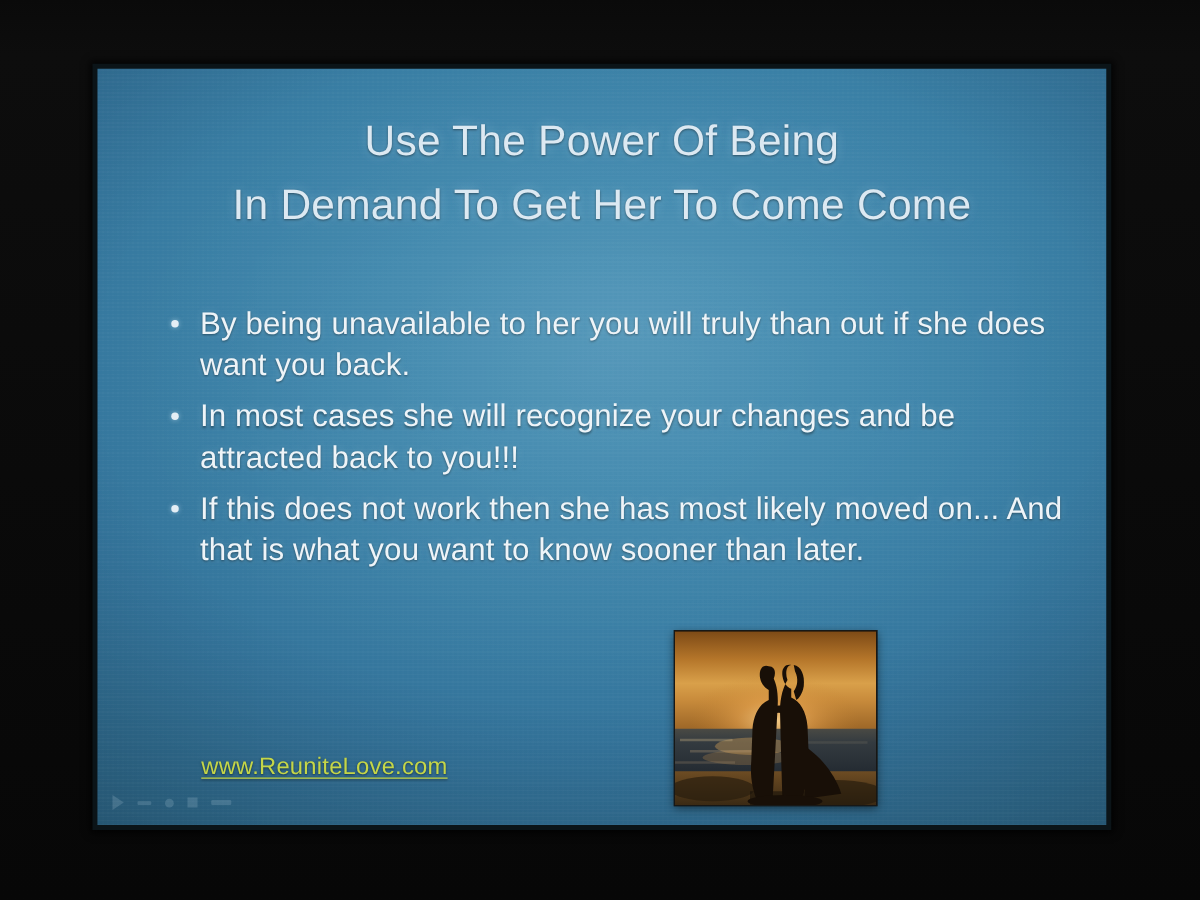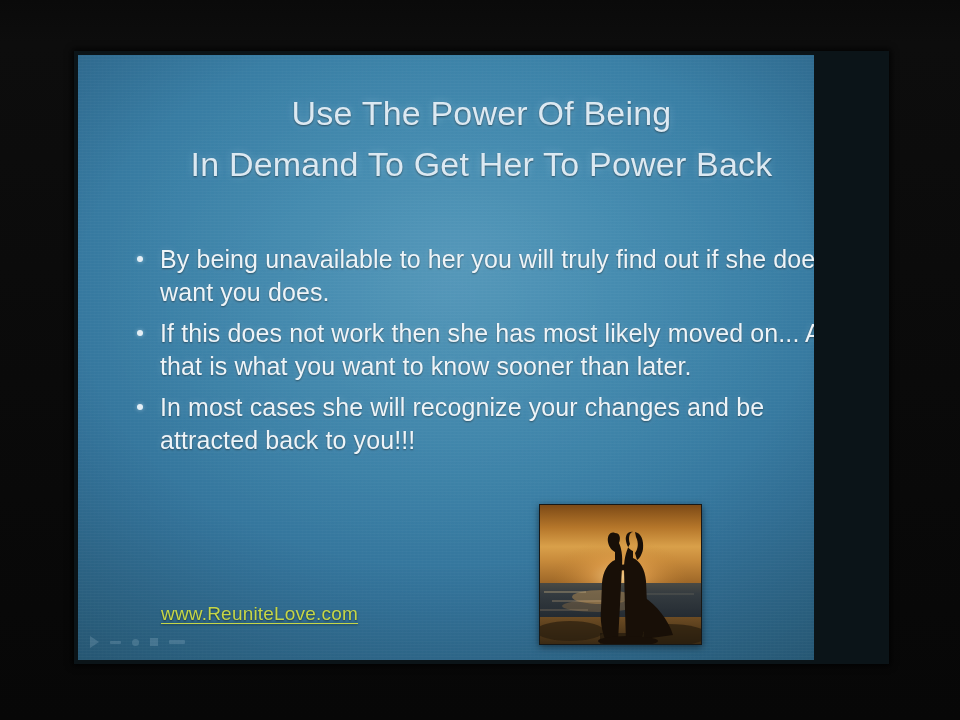--- a/index.html
+++ b/index.html
@@ -40,21 +40,21 @@
     height: 613px;
     background: #0b1418;
     box-shadow: 0 0 6px 2px rgba(0,0,0,.8);
   }
 
   
   #slide {
     position: absolute;
     left: 78px;
     top: 55px;
-    width: 736px;
+    width: 807px;
     height: 605px;
     overflow: hidden;
     background:
       radial-gradient(ellipse 118% 108% at 52% 34%,
         #4d93b6 0%,
         #4189ae 18%,
         #3a80a6 34%,
         #33739a 52%,
         #2d6789 70%,
         #295d7c 85%,
@@ -199,38 +199,38 @@
 
     <div id="slide-bezel"></div>
 
     <div id="slide">
 
       <div id="slide-vignette"></div>
       <div id="slide-texture"></div>
 
       <div id="title-block">
         <div class="title-line">Use The Power Of Being</div>
-        <div class="title-line">In Demand To Get Her To Power Back</div>
+        <div class="title-line">In Demand To Get Her To Come Come</div>
       </div>
 
       <div id="body-block">
 
         <div class="bullet-item">
           <span class="bullet-marker"></span>
-          <span>By being unavailable to her you will truly find out if she does want you does.</span>
+          <span>By being unavailable to her you will truly than out if she does want you back.</span>
+        </div>
+
+        <div class="bullet-item">
+          <span class="bullet-marker"></span>
+          <span>In most cases she will recognize your changes and be attracted back to you!!!</span>
         </div>
 
         <div class="bullet-item">
           <span class="bullet-marker"></span>
           <span>If this does not work then she has most likely moved on... And that is what you want to know sooner than later.</span>
-        </div>
-
-        <div class="bullet-item">
-          <span class="bullet-marker"></span>
-          <span>In most cases she will recognize your changes and be attracted back to you!!!</span>
         </div>
 
       </div>
 
       <div id="link-row">
         <span id="site-link">www.ReuniteLove.com</span>
       </div>
 
       <div id="photo">
         <svg width="161" height="139" viewBox="0 0 161 139">

